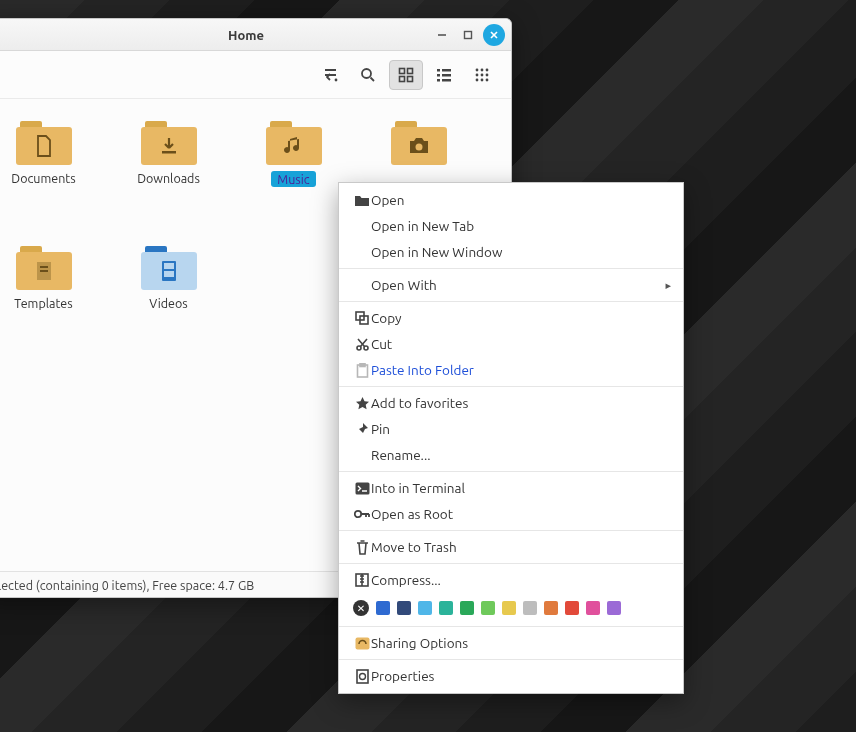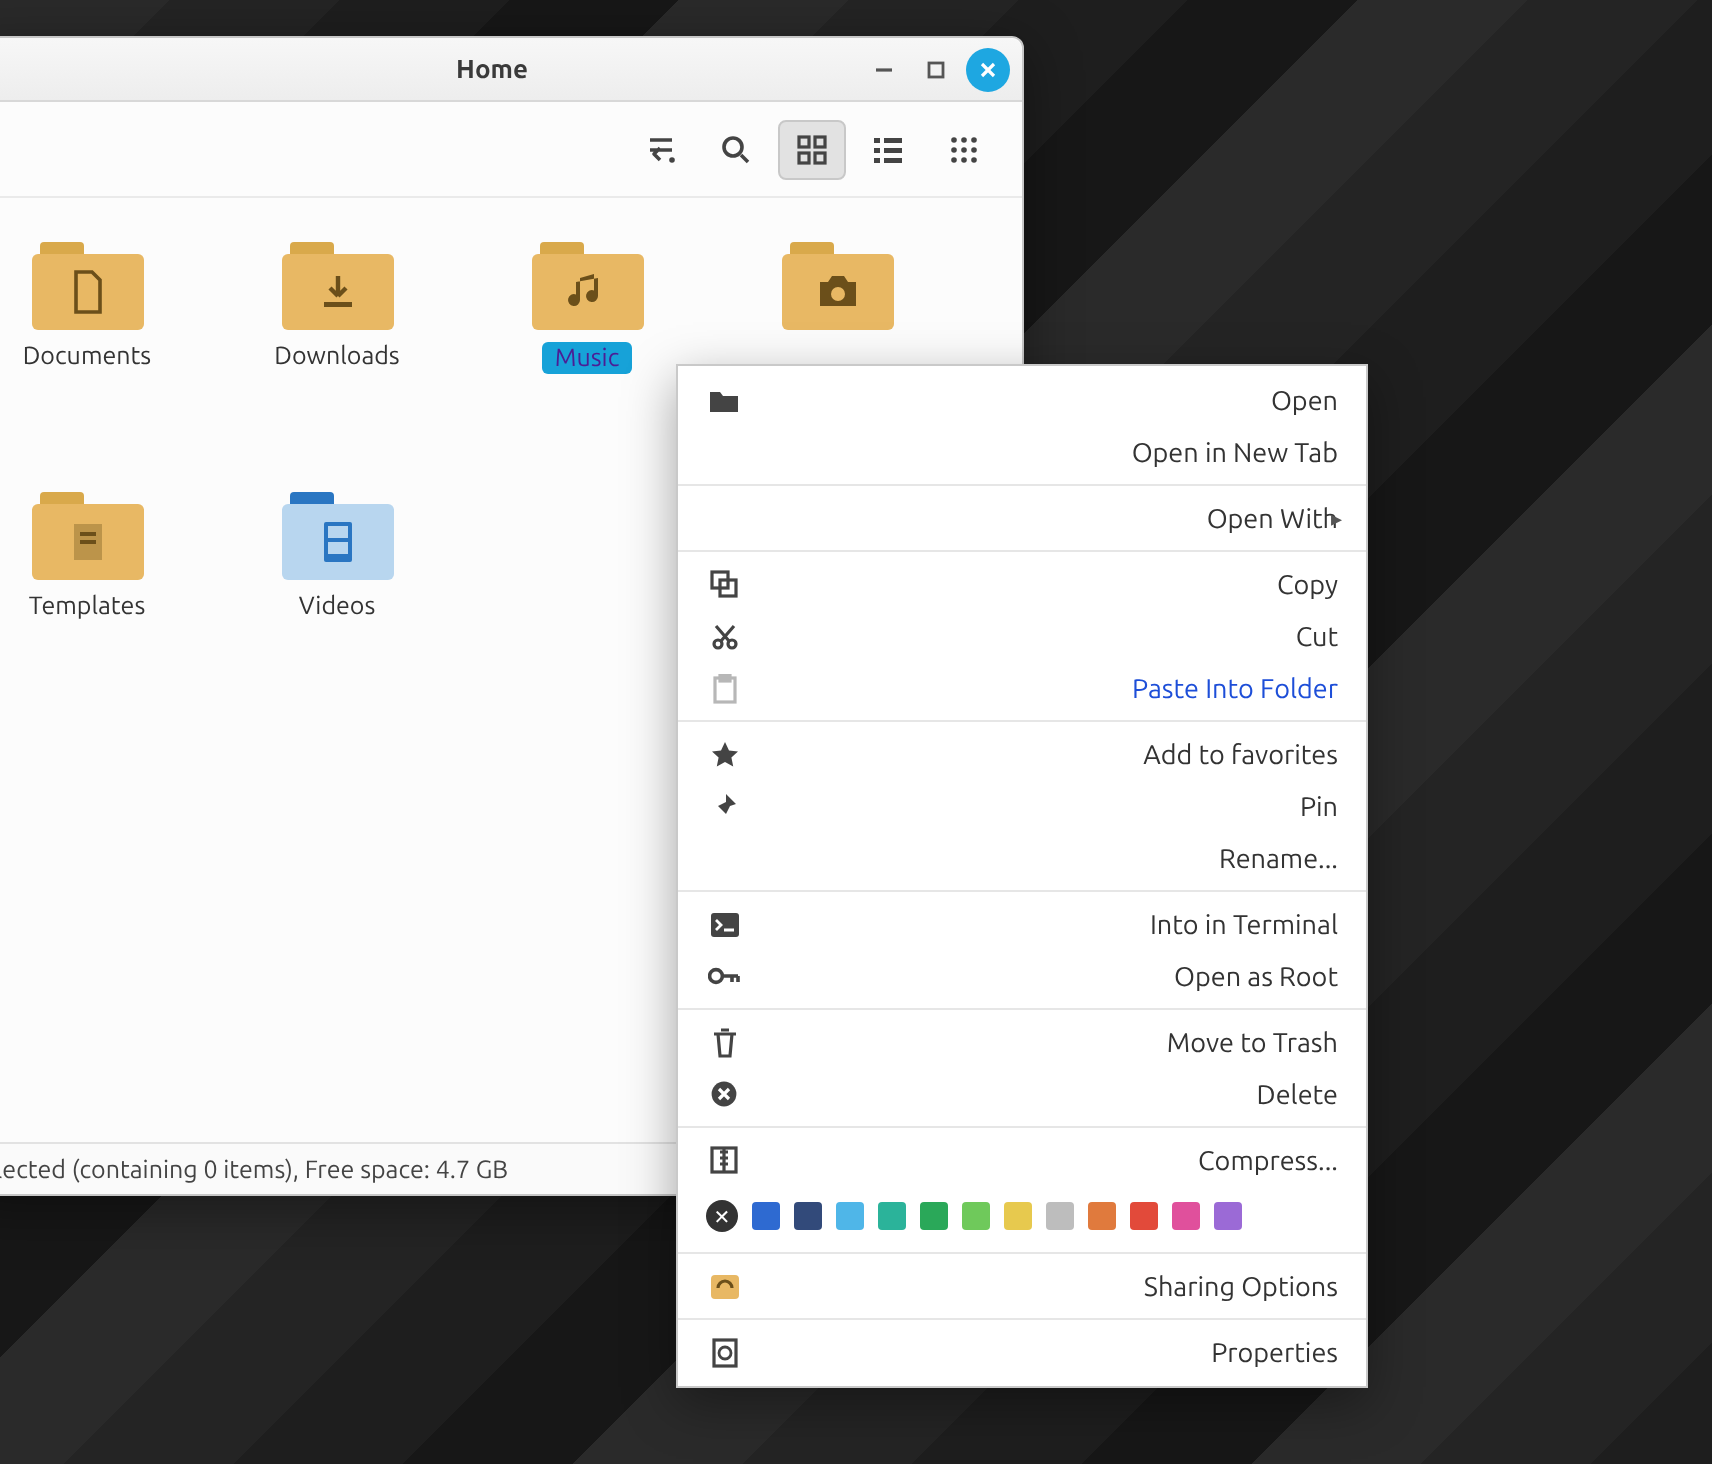--- a/index.html
+++ b/index.html
@@ -108,21 +108,20 @@
     border:1px solid #c9c9c9;
     box-shadow:0 8px 24px rgba(0,0,0,.35);
     padding:4px 0;
     font-size:13.5px;
     color:#333;
   }
   .ctx-item{
     height:26px;display:flex;align-items:center;
     padding:0 14px;gap:0;
     position:relative;
-    justify-content:space-between;
   }
   .ctx-item.dis{color:#1d4ed8;}
   .ctx-ico{width:18px;display:flex;justify-content:center;}
   .ctx-sub::after{
     content:"▸";position:absolute;right:12px;font-size:11px;color:#555;
   }
   .ctx hr{border:none;border-top:1px solid #e6e6e6;margin:3px 0;}
   .swatches{
     height:30px;display:flex;align-items:center;gap:7px;padding:0 14px;
   }
@@ -296,20 +295,24 @@
       <svg width="16" height="14">
           <path d="M1 3h5l1.5 2H15v8H1z" fill="#444"></path>
         </svg>
     </span>
     <span>Open</span>
   </div>
   <div class="ctx-item">
     <span class="ctx-ico"></span>
     <span>Open in New Tab</span>
   </div>
+  <div class="ctx-item">
+    <span class="ctx-ico"></span>
+    <span>Open in New Window</span>
+  </div>
   <hr>
   <div class="ctx-item ctx-sub">
     <span class="ctx-ico"></span>
     <span>Open With</span>
   </div>
   <hr>
   <div class="ctx-item">
     <span class="ctx-ico">
       <svg width="14" height="14" fill="none" stroke="#444" stroke-width="1.6">
           <rect x="1" y="1" width="8" height="8"></rect>
@@ -378,29 +381,20 @@
     <span>Open as Root</span>
   </div>
   <hr>
   <div class="ctx-item">
     <span class="ctx-ico">
       <svg width="13" height="15">
           <path d="M1 3h11M4.5 1h4M3 3l1 11h5l1-11" fill="none" stroke="#444" stroke-width="1.6"></path>
         </svg>
     </span>
     <span>Move to Trash</span>
-  </div>
-  <div class="ctx-item">
-    <span class="ctx-ico">
-      <svg width="14" height="14">
-          <circle cx="7" cy="7" r="6.2" fill="#444"></circle>
-          <path d="M4.5 4.5l5 5M9.5 4.5l-5 5" stroke="#fff" stroke-width="1.6"></path>
-        </svg>
-    </span>
-    <span>Delete</span>
   </div>
   <hr>
   <div class="ctx-item">
     <span class="ctx-ico">
       <svg width="14" height="14" fill="none" stroke="#444" stroke-width="1.6">
           <rect x="1" y="1" width="12" height="12"></rect>
           <path d="M7 1v12M5 3h4M5 6h4M5 9h4"></path>
         </svg>
     </span>
     <span>Compress...</span>

